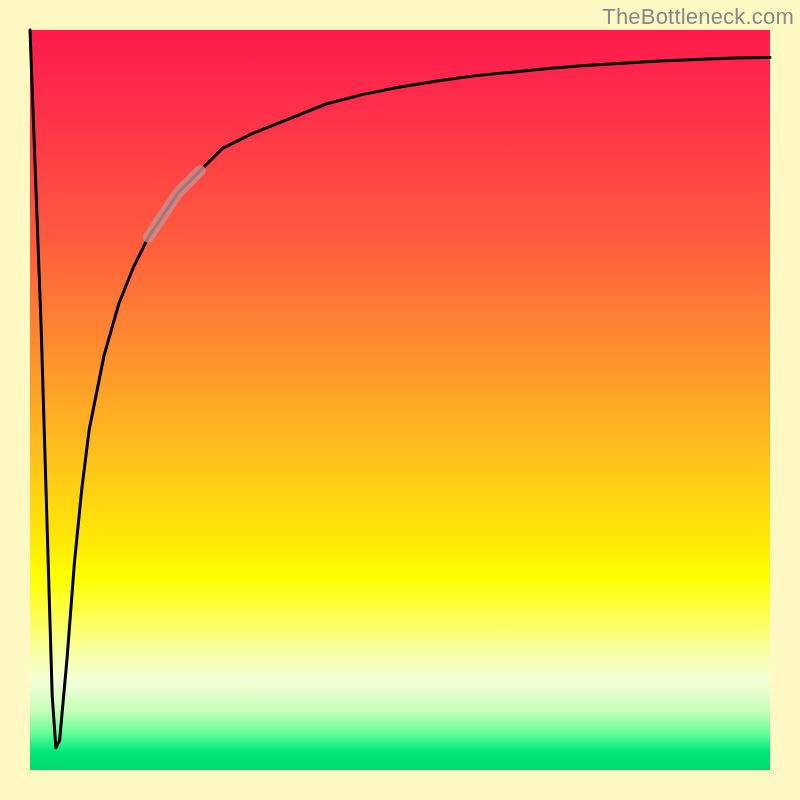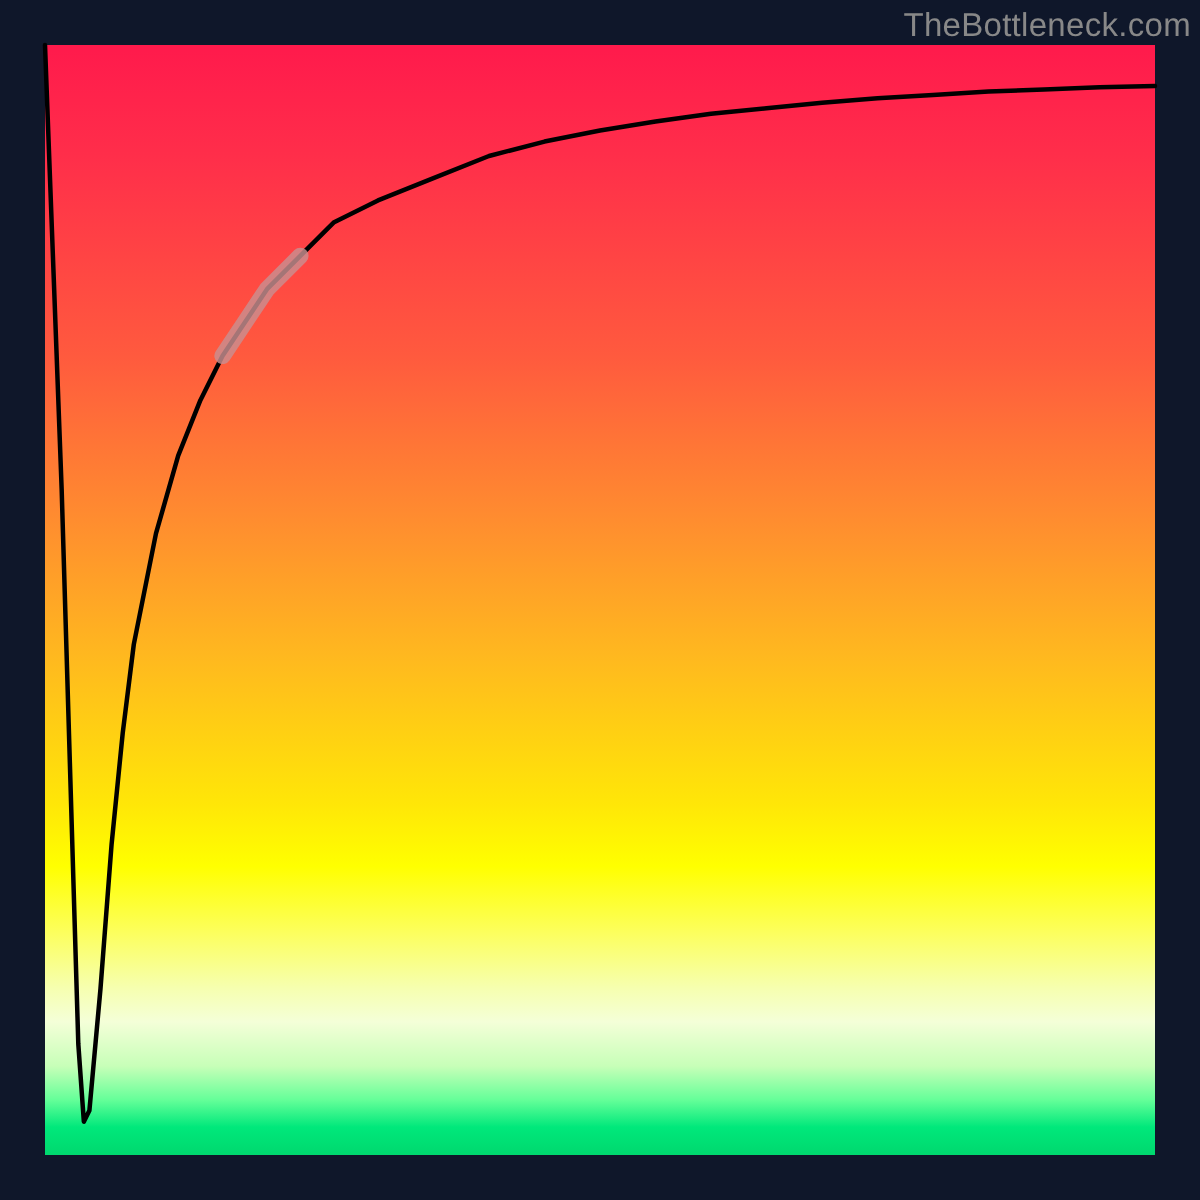--- a/index.html
+++ b/index.html
@@ -8,21 +8,21 @@
     width: 800px;
     height: 800px;
     overflow: hidden;
     background: #000;
     font-family: Arial, Helvetica, sans-serif;
   }
   .frame {
     position: relative;
     width: 800px;
     height: 800px;
-    background: #0f172a;
+    background: #fef9c3;
   }
   .plot-area {
     position: absolute;
     left: 30px;
     top: 30px;
     width: 740px;
     height: 740px;
     
     background: linear-gradient(
       to bottom,

